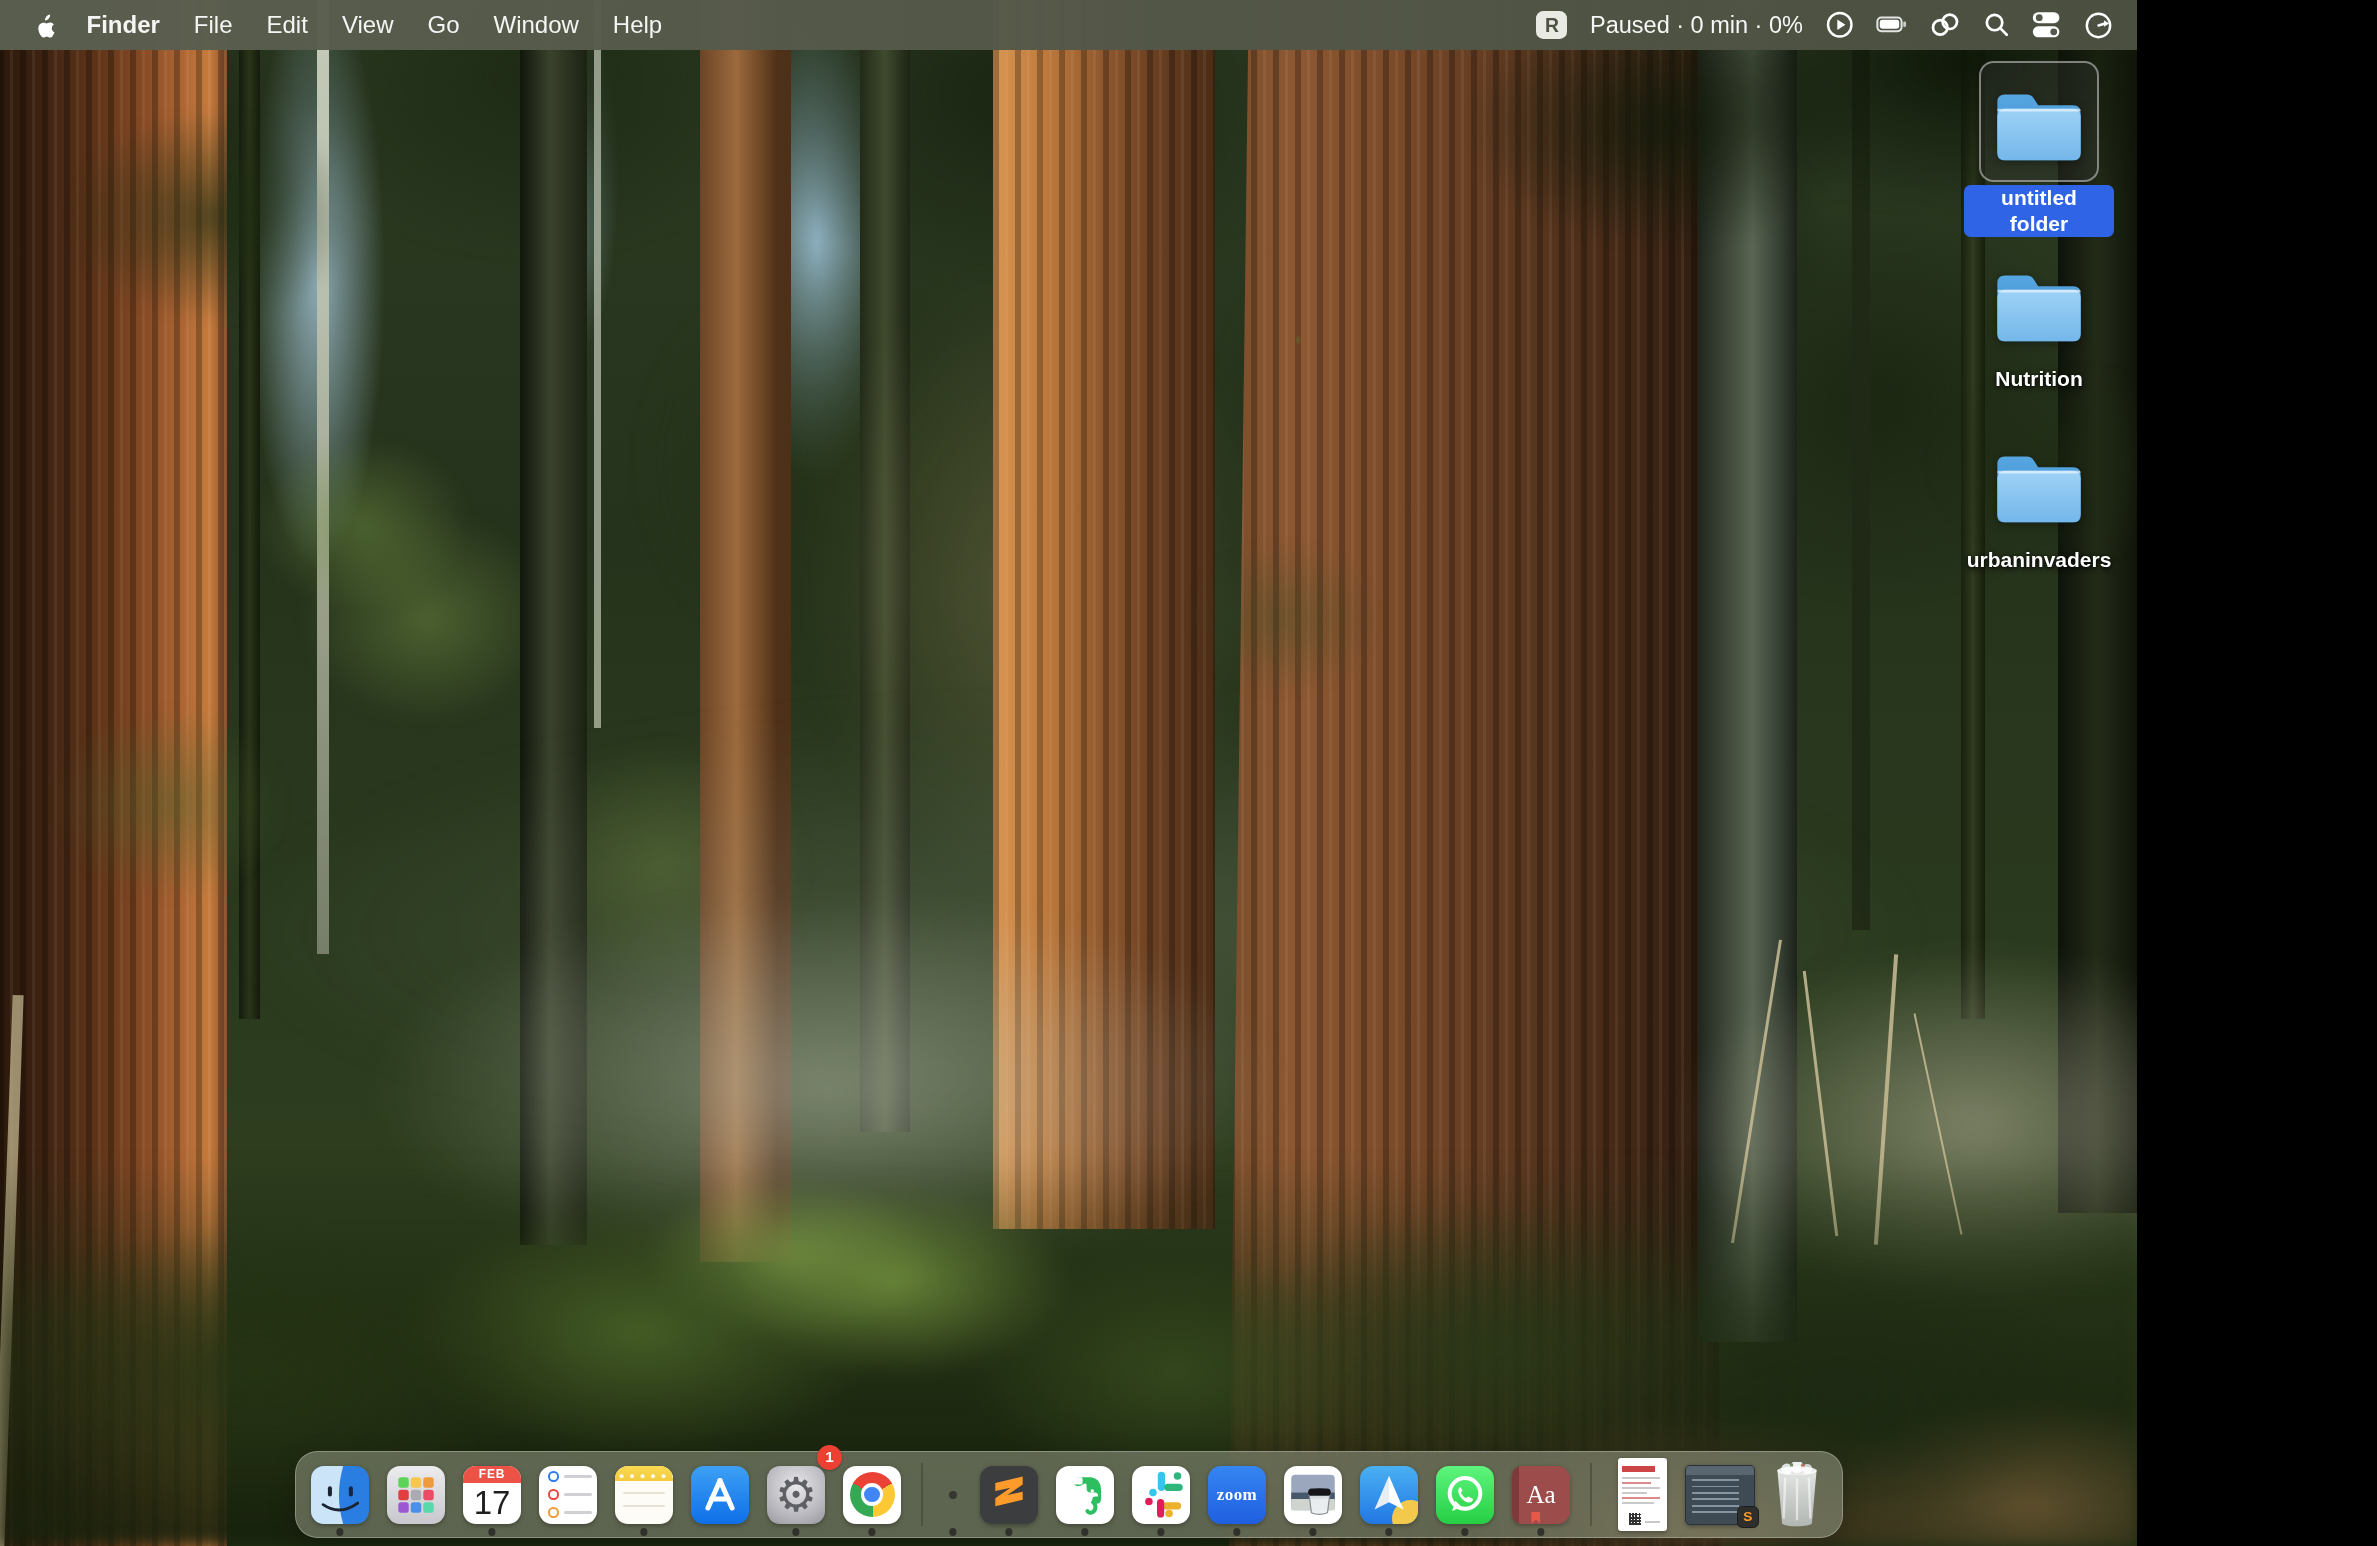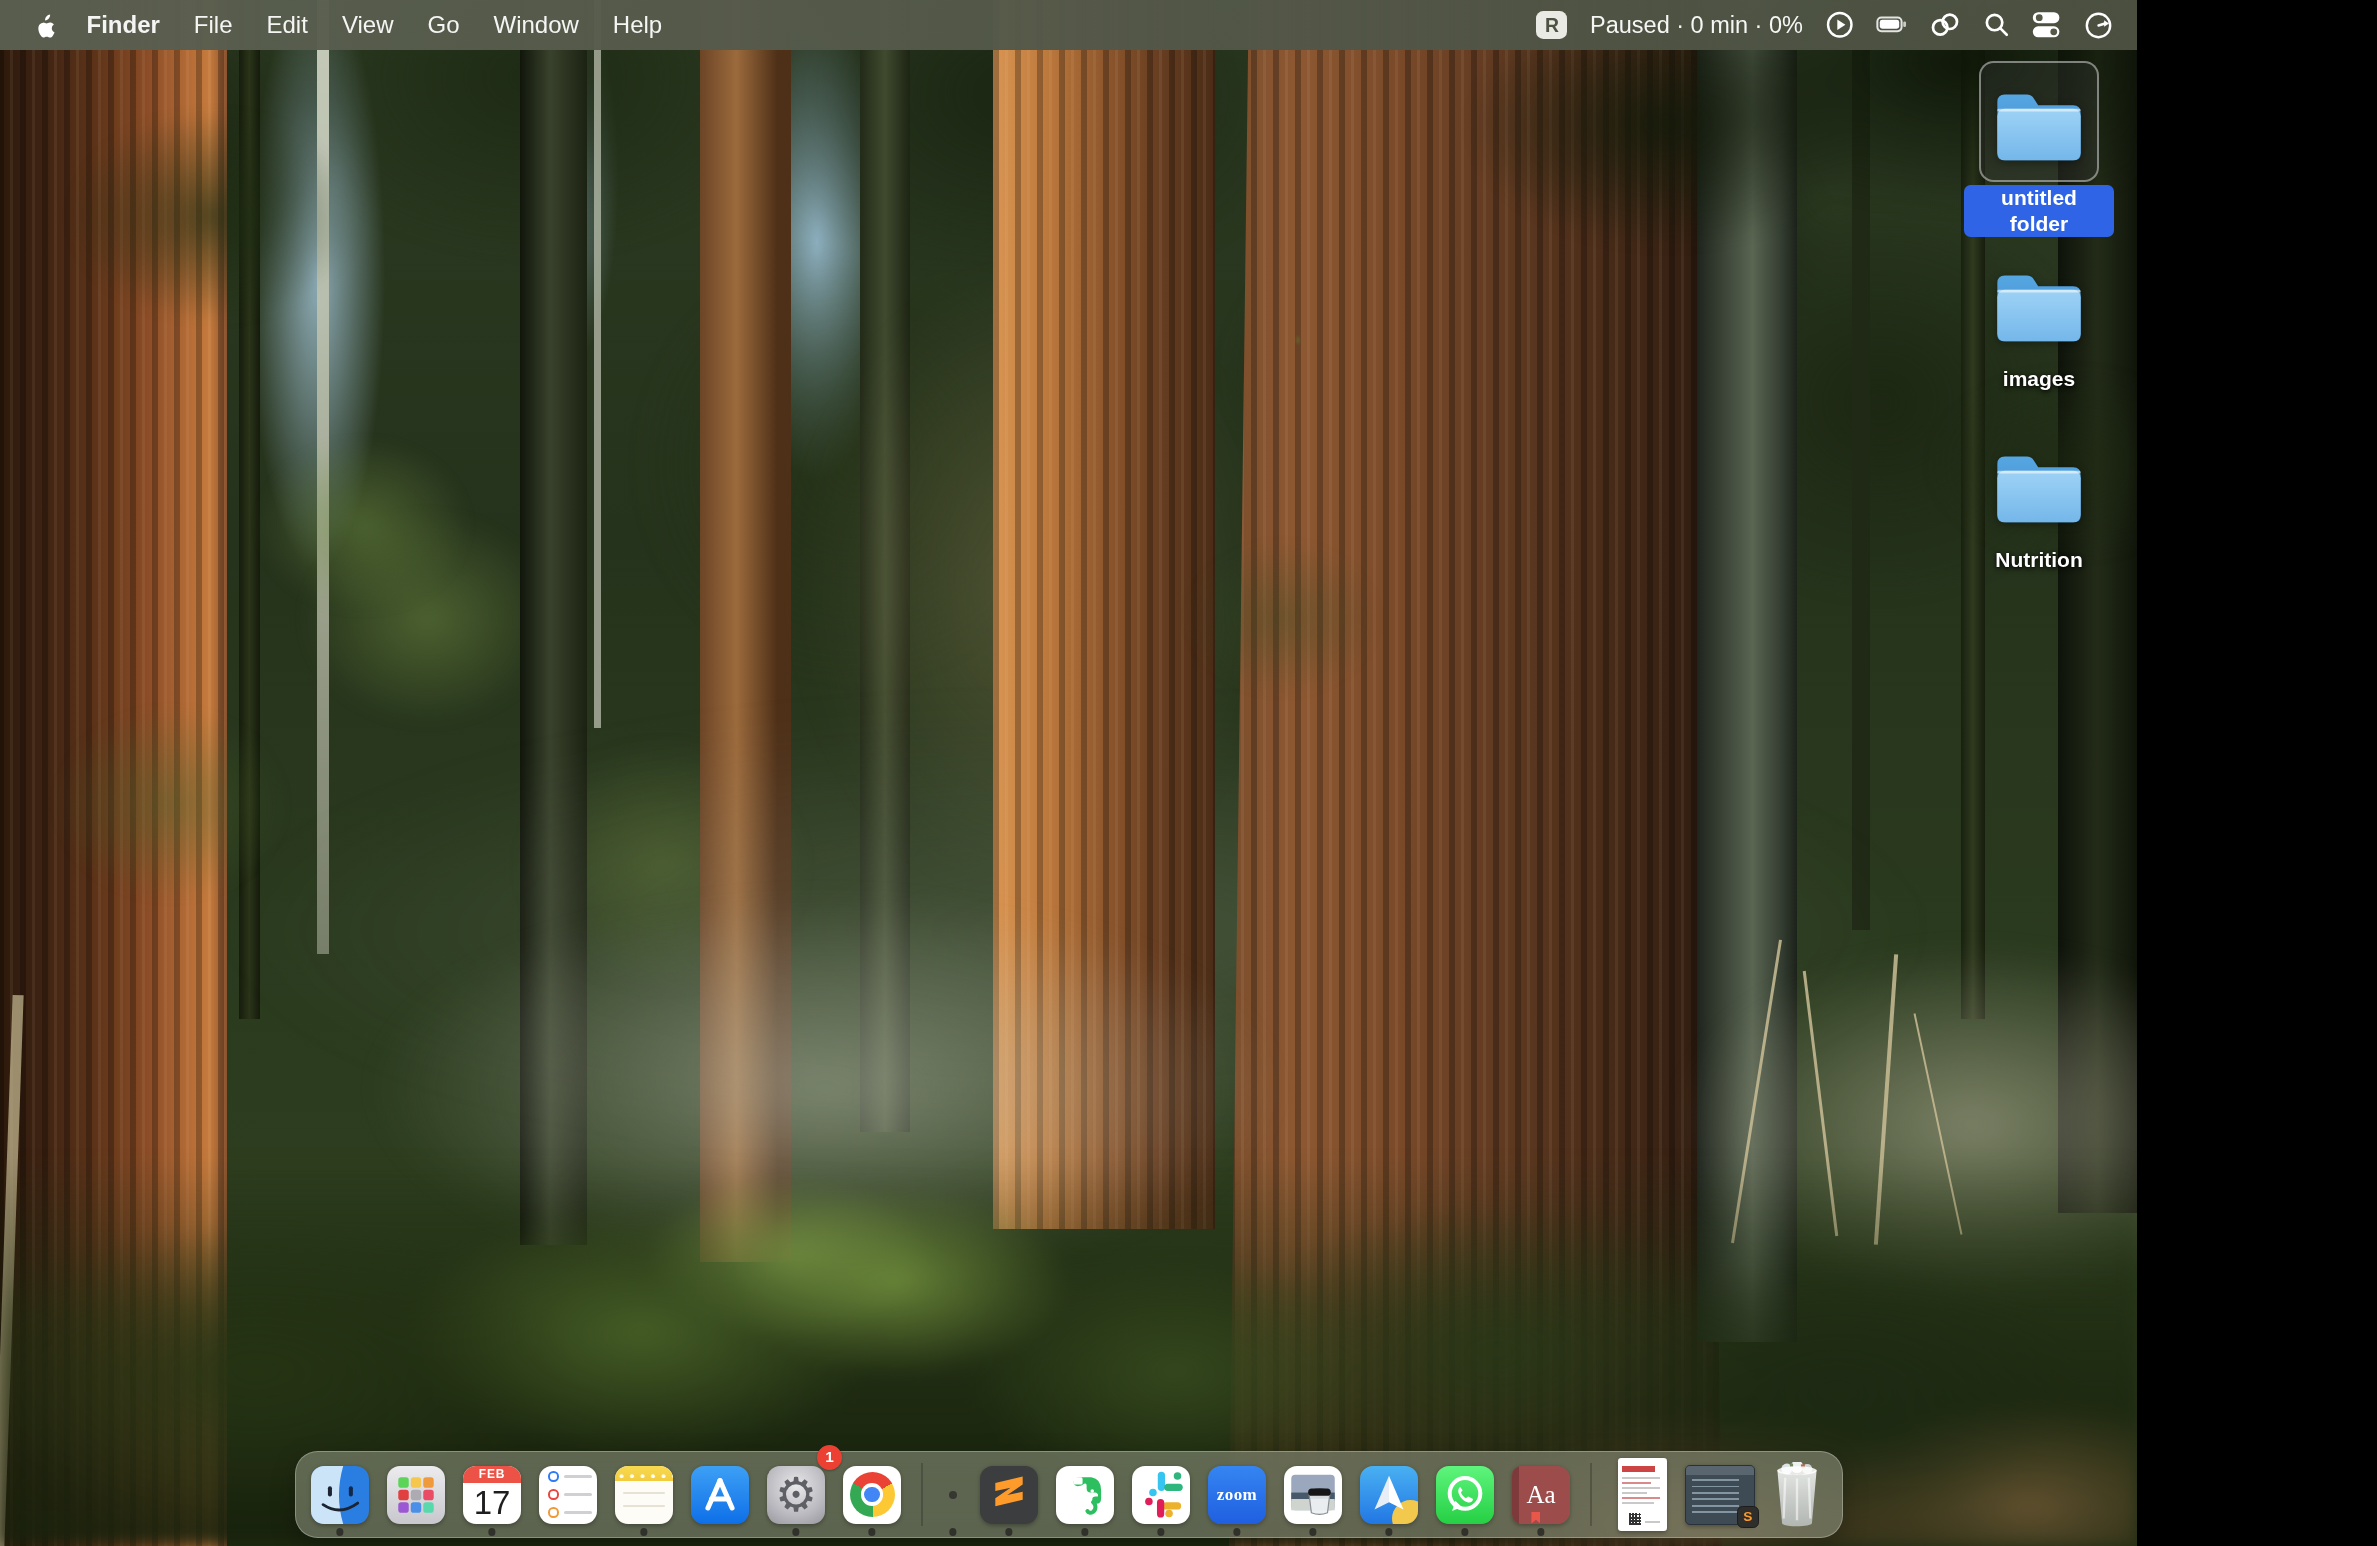--- a/index.html
+++ b/index.html
@@ -278,42 +278,42 @@
       <div class="fbox">
         <svg class="ficon" viewBox="0 0 120 100">
           <path d="M10,88 L10,26 Q10,17 19,17 H45 Q51,17 54,22 L59,30 H101 Q110,30 110,39 V88 Q110,96 101,96 H19 Q10,96 10,88 Z" fill="url(#gFolderBack)"></path>
           <rect x="10" y="34" width="100" height="62" rx="9" fill="url(#gFolderFront)"></rect>
           <rect x="10" y="34" width="100" height="3.5" rx="1.7" fill="rgba(255,255,255,.55)"></rect>
         </svg>
       </div>
       <div class="flabel"><span class="flabel-text">untitled folder</span></div>
     </div>
 
+
     <div class="folder">
       <div class="fbox">
         <svg class="ficon" viewBox="0 0 120 100">
           <path d="M10,88 L10,26 Q10,17 19,17 H45 Q51,17 54,22 L59,30 H101 Q110,30 110,39 V88 Q110,96 101,96 H19 Q10,96 10,88 Z" fill="url(#gFolderBack)"></path>
           <rect x="10" y="34" width="100" height="62" rx="9" fill="url(#gFolderFront)"></rect>
           <rect x="10" y="34" width="100" height="3.5" rx="1.7" fill="rgba(255,255,255,.55)"></rect>
         </svg>
       </div>
-      <div class="flabel"><span class="flabel-text">images</span></div>
+      <div class="flabel"><span class="flabel-text">Nutrition</span></div>
     </div>
 
     <div class="folder">
       <div class="fbox">
         <svg class="ficon" viewBox="0 0 120 100">
           <path d="M10,88 L10,26 Q10,17 19,17 H45 Q51,17 54,22 L59,30 H101 Q110,30 110,39 V88 Q110,96 101,96 H19 Q10,96 10,88 Z" fill="url(#gFolderBack)"></path>
           <rect x="10" y="34" width="100" height="62" rx="9" fill="url(#gFolderFront)"></rect>
           <rect x="10" y="34" width="100" height="3.5" rx="1.7" fill="rgba(255,255,255,.55)"></rect>
         </svg>
       </div>
-      <div class="flabel"><span class="flabel-text">Nutrition</span></div>
-    </div>
-
+      <div class="flabel"><span class="flabel-text">urbaninvaders</span></div>
+    </div>
   </section>
 
   <footer id="dock">
 
     <div class="ditem running">
       <div class="tile">
         <svg viewBox="0 0 72 72" width="58" height="58">
           <rect width="72" height="72" rx="16" fill="#2a7de1"></rect>
           <path d="M0,0 H40 C33,24 33,48 40,72 H0 Z" fill="#cbe4f7"></path>
           <rect x="21" y="25" width="5" height="13" rx="2.5" fill="#1b2430"></rect>

